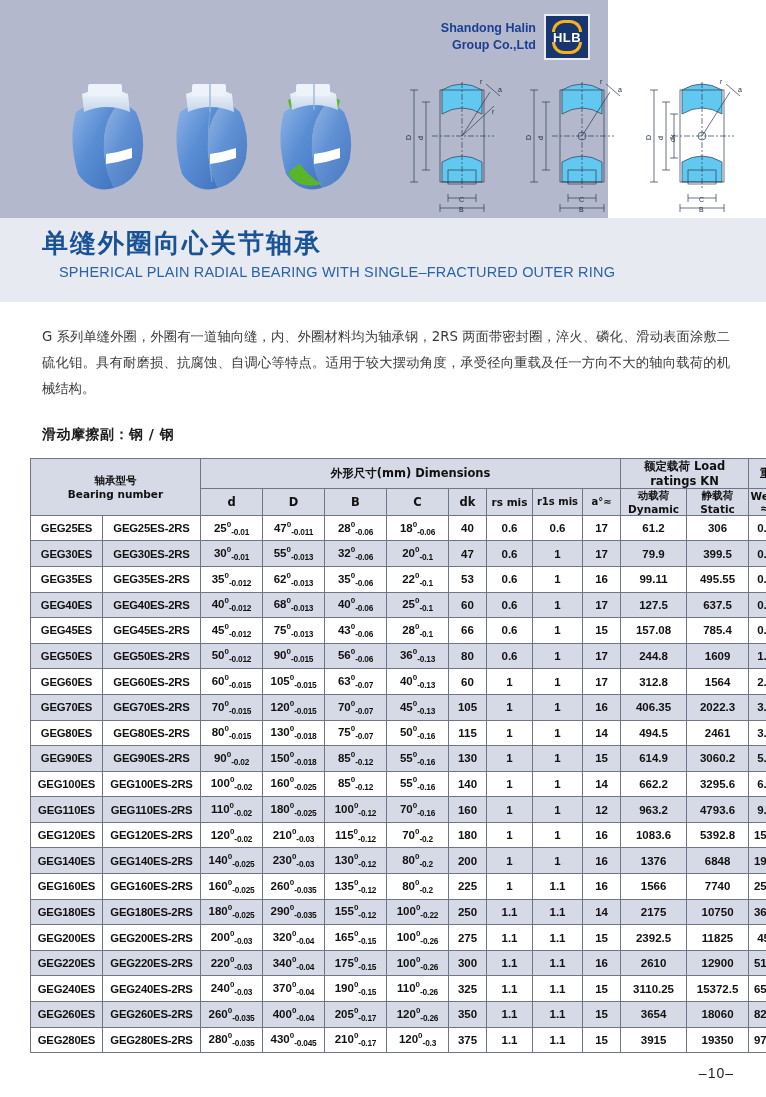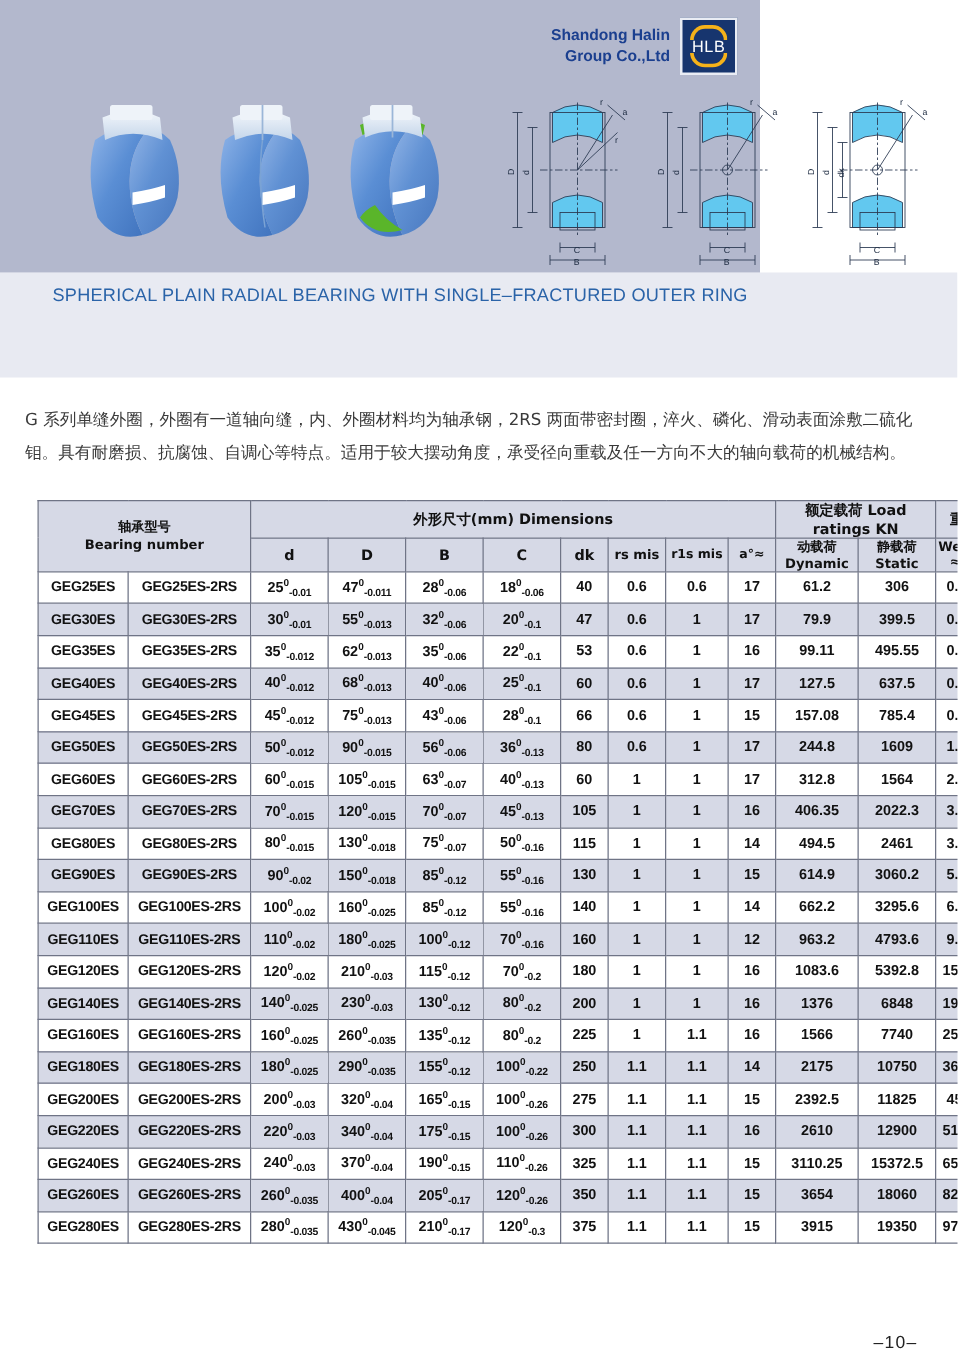--- a/index.html
+++ b/index.html
@@ -41,21 +41,21 @@
     width: 30px; height: 12px;
     border: 3px solid #f5b21a;
   }
   .brand-logo .arc-top { top: 4px; border-bottom: none; border-radius: 16px 16px 0 0; }
   .brand-logo .arc-bot { bottom: 4px; border-top: none; border-radius: 0 0 16px 16px; }
   .brand-logo .hlb {
     position: absolute; left: 0; right: 0; top: 50%;
     transform: translateY(-50%);
     text-align: center;
     color: #ffffff;
-    font-size: 13px; font-weight: normal;
+    font-size: 13px; font-weight: bold;
     letter-spacing: 0.5px;
     font-family: "Liberation Sans", sans-serif;
   }
 
   
   .renders { position: absolute; left: 62px; top: 78px; display: flex; gap: 16px; }
   .render { width: 88px; height: 122px; }
 
   
   .drawings { position: absolute; left: 404px; top: 62px; display: flex; gap: 4px; }
@@ -67,25 +67,26 @@
     padding: 8px 0 0 42px;
   }
   .title-cn {
     color: #1a5296; font-size: 26px; font-weight: bold;
     letter-spacing: 2px; line-height: 1.35;
     font-family: "DejaVu Sans", sans-serif;
   }
   .title-en {
     color: #2a63a8; font-size: 14.5px; letter-spacing: 0.2px;
     margin-top: 3px;
+    margin-left: 17px;
   }
 
   
   .intro {
-    margin: 22px 36px 0 20px;
+    margin: 22px 36px 0 42px;
     color: #3a3a3a; font-size: 13.3px; line-height: 1.95;
     text-align: justify;
     font-family: "DejaVu Sans", sans-serif;
   }
   .friction { margin: 24px 0 0 42px; }
   .friction-cn {
     color: #1c1c1c; font-size: 14px; font-weight: bold;
     font-family: "DejaVu Sans", sans-serif; letter-spacing: 0.5px;
   }
   .friction-en { color: #2a2a2a; font-size: 13px; margin-top: 5px; }
@@ -288,26 +289,28 @@
         <text x="55" y="140">C</text>
           <text x="55" y="150">B</text>
         <text x="76" y="22">r</text>
           <text x="94" y="30">a</text>
       </g>
     </svg>
   </div>
 </div>
 
 <div class="title-band">
+  <div class="title-cn">单缝外圈向心关节轴承</div>
   <div class="title-en">SPHERICAL PLAIN RADIAL BEARING WITH SINGLE–FRACTURED OUTER RING</div>
 </div>
 
 <p class="intro">G 系列单缝外圈，外圈有一道轴向缝，内、外圈材料均为轴承钢，2RS 两面带密封圈，淬火、磷化、滑动表面涂敷二硫化钼。具有耐磨损、抗腐蚀、自调心等特点。适用于较大摆动角度，承受径向重载及任一方向不大的轴向载荷的机械结构。</p>
 
 <div class="friction">
+  <div class="friction-cn">滑动摩擦副：钢 / 钢</div>
 </div>
 
 <div class="tbl-wrap">
   <table class="spec">
     <colgroup>
       <col style="width:72px">
         <col style="width:98px">
       <col style="width:62px">
         <col style="width:62px">
         <col style="width:62px">

